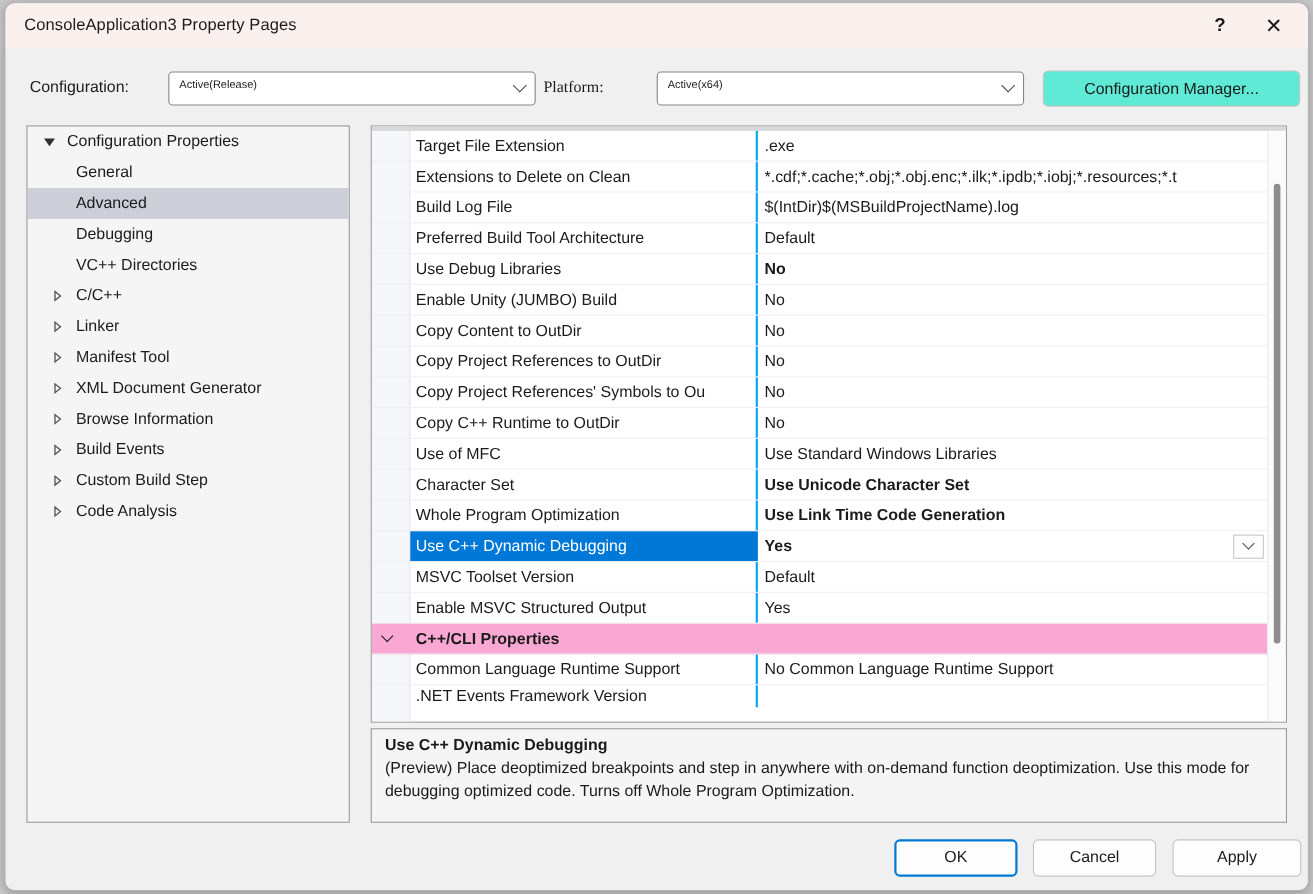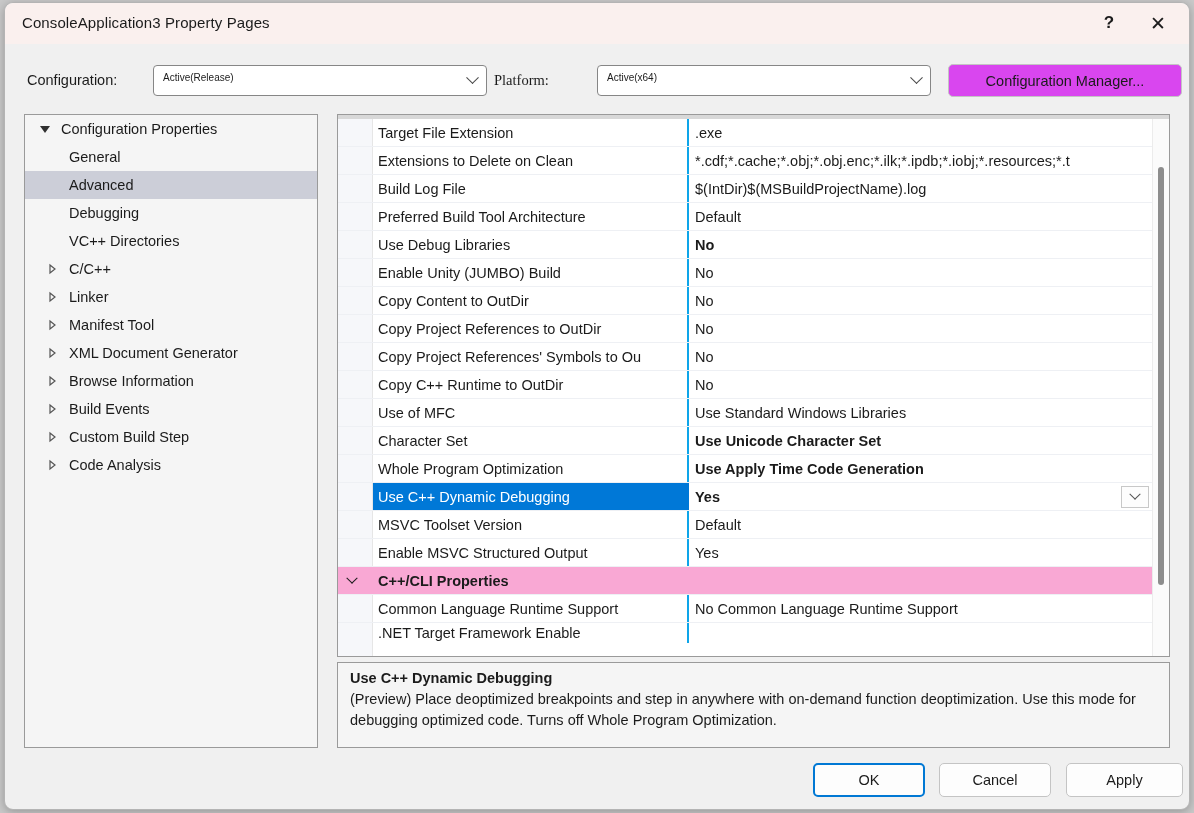--- a/index.html
+++ b/index.html
@@ -73,21 +73,21 @@
   .chev {
     width: 9px; height: 9px;
     border-right: 1.4px solid #4a4a4a;
     border-bottom: 1.4px solid #4a4a4a;
     transform: rotate(45deg) translate(-2px,-2px);
   }
 
   .cfgmgr-btn {
     position: absolute; left: 943px; top: 61px;
     width: 234px; height: 33px;
-    background: #d946ef;
+    background: #5eead4;
     border: 1px solid #c4c4c4;
     border-radius: 5px;
     font-size: 14.5px; color: #1b1b1b;
     font-family: "Liberation Sans", sans-serif;
     cursor: default;
   }
 
   
   .treepanel {
     position: absolute; left: 19px; top: 111px;
@@ -410,21 +410,21 @@
         <div class="row">
           <div class="cell-name">Use of MFC</div>
           <div class="cell-value">Use Standard Windows Libraries</div>
         </div>
         <div class="row">
           <div class="cell-name">Character Set</div>
           <div class="cell-value bold">Use Unicode Character Set</div>
         </div>
         <div class="row">
           <div class="cell-name">Whole Program Optimization</div>
-          <div class="cell-value bold">Use Apply Time Code Generation</div>
+          <div class="cell-value bold">Use Link Time Code Generation</div>
         </div>
         <div class="row selected">
           <div class="cell-name">Use C++ Dynamic Debugging</div>
           <div class="cell-value bold">Yes</div>
           <div class="dropbtn">
             <span class="chev-sm"></span>
           </div>
         </div>
         <div class="row">
           <div class="cell-name">MSVC Toolset Version</div>
@@ -439,21 +439,21 @@
             <span class="chev-down-sm"></span>
           </span>
           <div class="cell-name">C++/CLI Properties</div>
           <div class="cell-value"></div>
         </div>
         <div class="row">
           <div class="cell-name">Common Language Runtime Support</div>
           <div class="cell-value">No Common Language Runtime Support</div>
         </div>
         <div class="row clipped">
-          <div class="cell-name">.NET Target Framework Enable</div>
+          <div class="cell-name">.NET Events Framework Version</div>
           <div class="cell-value"></div>
         </div>
       </div>
     <div class="vscroll">
       <div class="vthumb"></div>
     </div>
   </div>
 
   <div class="descpanel">
     <div class="desc-title">Use C++ Dynamic Debugging</div>

